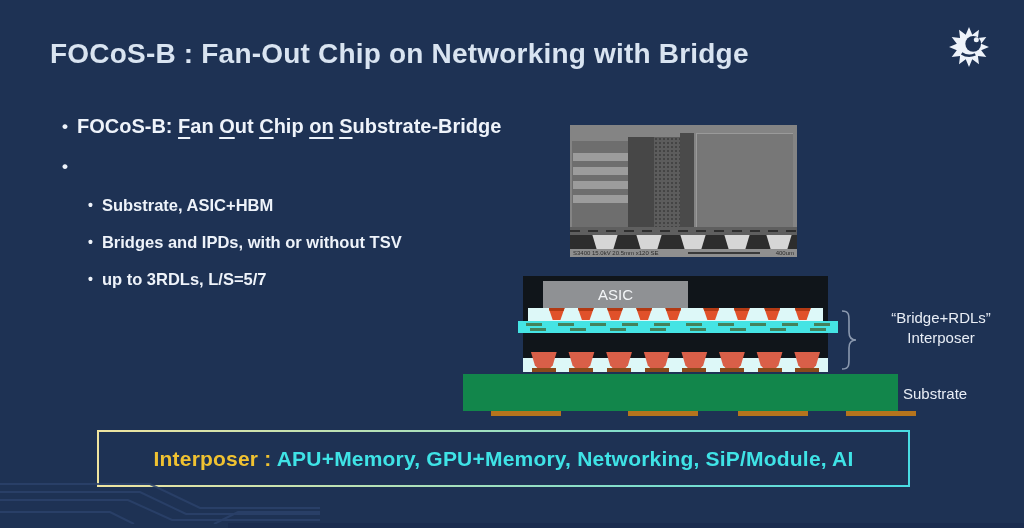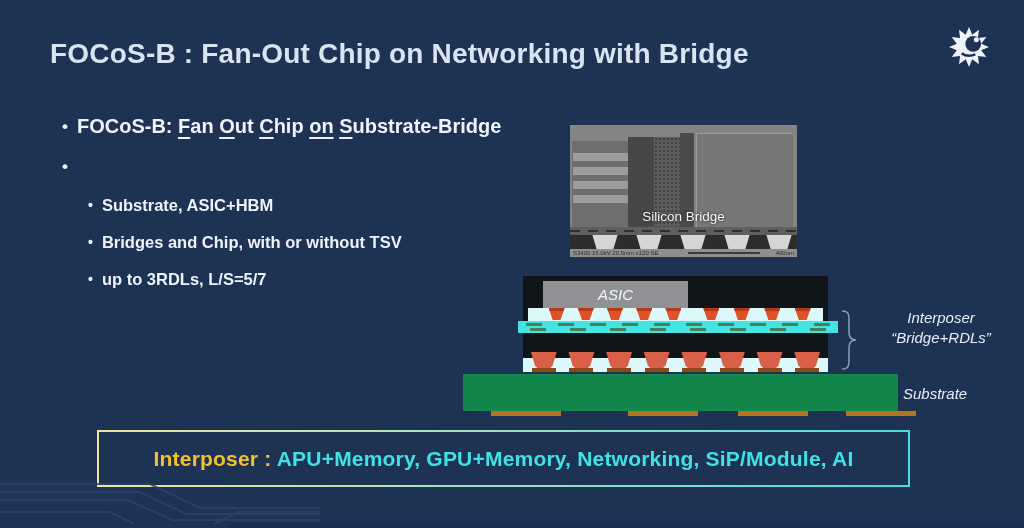--- a/index.html
+++ b/index.html
@@ -49,21 +49,21 @@
   .sem-bumpband{left:0;top:110px;width:227px;height:14px;background:#2d2d2d;}
   .sem-bump{top:0;width:30px;height:14px;background:#d6d6d6;
             clip-path:polygon(8% 0,92% 0,78% 100%,22% 100%);}
   .sem-info{left:0;top:124px;width:227px;height:8px;background:#8f8f8f;color:#2c2c2c;
             font-size:6px;line-height:8px;}
   .sem-info .meta{left:3px;}
   .sem-info .scale{right:3px;}
   .sem-scalebar{left:118px;top:3px;width:72px;height:2px;background:#3a3a3a;}
 
   
-  .diagram{left:463px;top:276px;width:561px;height:146px;font-style:italic;}
+  .diagram{left:463px;top:276px;width:561px;height:146px;}
   .diagram .abs{position:absolute;}
   .mold{left:60px;top:0;width:305px;height:96px;}
   .chip{top:5px;height:27px;display:flex;align-items:center;justify-content:center;
         color:#f4f6f8;font-size:15px;}
   .chip1{left:80px;width:145px;}
   .chip2{left:233px;width:122px;}
   .ubump-strip{left:65px;top:32px;width:295px;height:13px;}
   .ubump-row{top:0;height:13px;display:flex;justify-content:space-around;align-items:flex-start;}
   .ubump{width:16px;height:12px;clip-path:polygon(0 0,100% 0,74% 100%,26% 100%);border-top:3px solid #b33a14;box-sizing:border-box;}
   .rdl{left:55px;top:45px;width:320px;height:12px;display:flex;flex-direction:column;justify-content:space-evenly;}
@@ -118,40 +118,39 @@
 </div>
 <div id="bullet2" class="abs bullet b-l1">
   <span class="bdot">•</span>
 </div>
 <div id="sub1" class="abs bullet b-l2">
   <span class="bdot">•</span>
   <span>Substrate, ASIC+HBM</span>
 </div>
 <div id="sub2" class="abs bullet b-l2">
   <span class="bdot">•</span>
-  <span>Bridges and Chip, with or without TSV</span>
+  <span>Bridges and IPDs, with or without TSV</span>
 </div>
 <div id="sub3" class="abs bullet b-l2">
   <span class="bdot">•</span>
   <span>up to 3RDLs, L/S=5/7</span>
 </div>
 
 <div class="abs sem">
   <div class="sem-layers">
     <div class="sem-bar" style="top:12px"></div>
     <div class="sem-bar" style="top:26px"></div>
     <div class="sem-bar" style="top:40px"></div>
     <div class="sem-bar" style="top:54px"></div>
   </div>
   <div class="sem-step1"></div>
   <div class="sem-step2"></div>
   <div class="sem-vband"></div>
   <div class="sem-die"></div>
   <div class="sem-rdlband"></div>
-  <div class="sem-caption">Silicon Bridge</div>
   <div class="sem-bumpband"></div>
   <div class="sem-bump" style="left:20px;top:110px"></div>
   <div class="sem-bump" style="left:64px;top:110px"></div>
   <div class="sem-bump" style="left:108px;top:110px"></div>
   <div class="sem-bump" style="left:152px;top:110px"></div>
   <div class="sem-bump" style="left:194px;top:110px"></div>
   <div class="sem-info">
     <span class="meta">S3400 15.0kV 20.5mm x120 SE</span>
     <span class="scale">400um</span>
     <span class="sem-scalebar"></span>
@@ -248,22 +247,22 @@
   <div class="abs bga" style="left: 165px; background-color: rgb(181, 116, 29);"></div>
   <div class="abs bga" style="left: 275px; background-color: rgb(181, 116, 29);"></div>
   <div class="abs bga" style="left: 383px; background-color: rgb(181, 116, 29);"></div>
 
   <div class="abs brace">
     <svg width="18" height="60" viewBox="0 0 18 60">
       <path d="M2,1 C9,1 9,5 9,11 L9,22 C9,27 11,30 16,30 C11,30 9,33 9,38 L9,49 C9,55 9,59 2,59" stroke="#8b99af" stroke-width="1.6" fill="none"></path>
     </svg>
   </div>
   <div class="abs interp-label">
+    <div>“Bridge+RDLs”</div>
     <div>Interposer</div>
-    <div>“Bridge+RDLs”</div>
   </div>
   <div class="abs substrate-label">Substrate</div>
 </div>
 
 <div class="abs appbox">
   <span><span style="color: rgb(240, 194, 49);">Interposer : </span><span style="color: rgb(63, 227, 230);">APU+Memory, GPU+Memory, Networking, SiP/Module, AI</span></span>
 </div>
 
 <div class="abs circuit">
   <svg width="320" height="46" viewBox="0 0 320 46">

